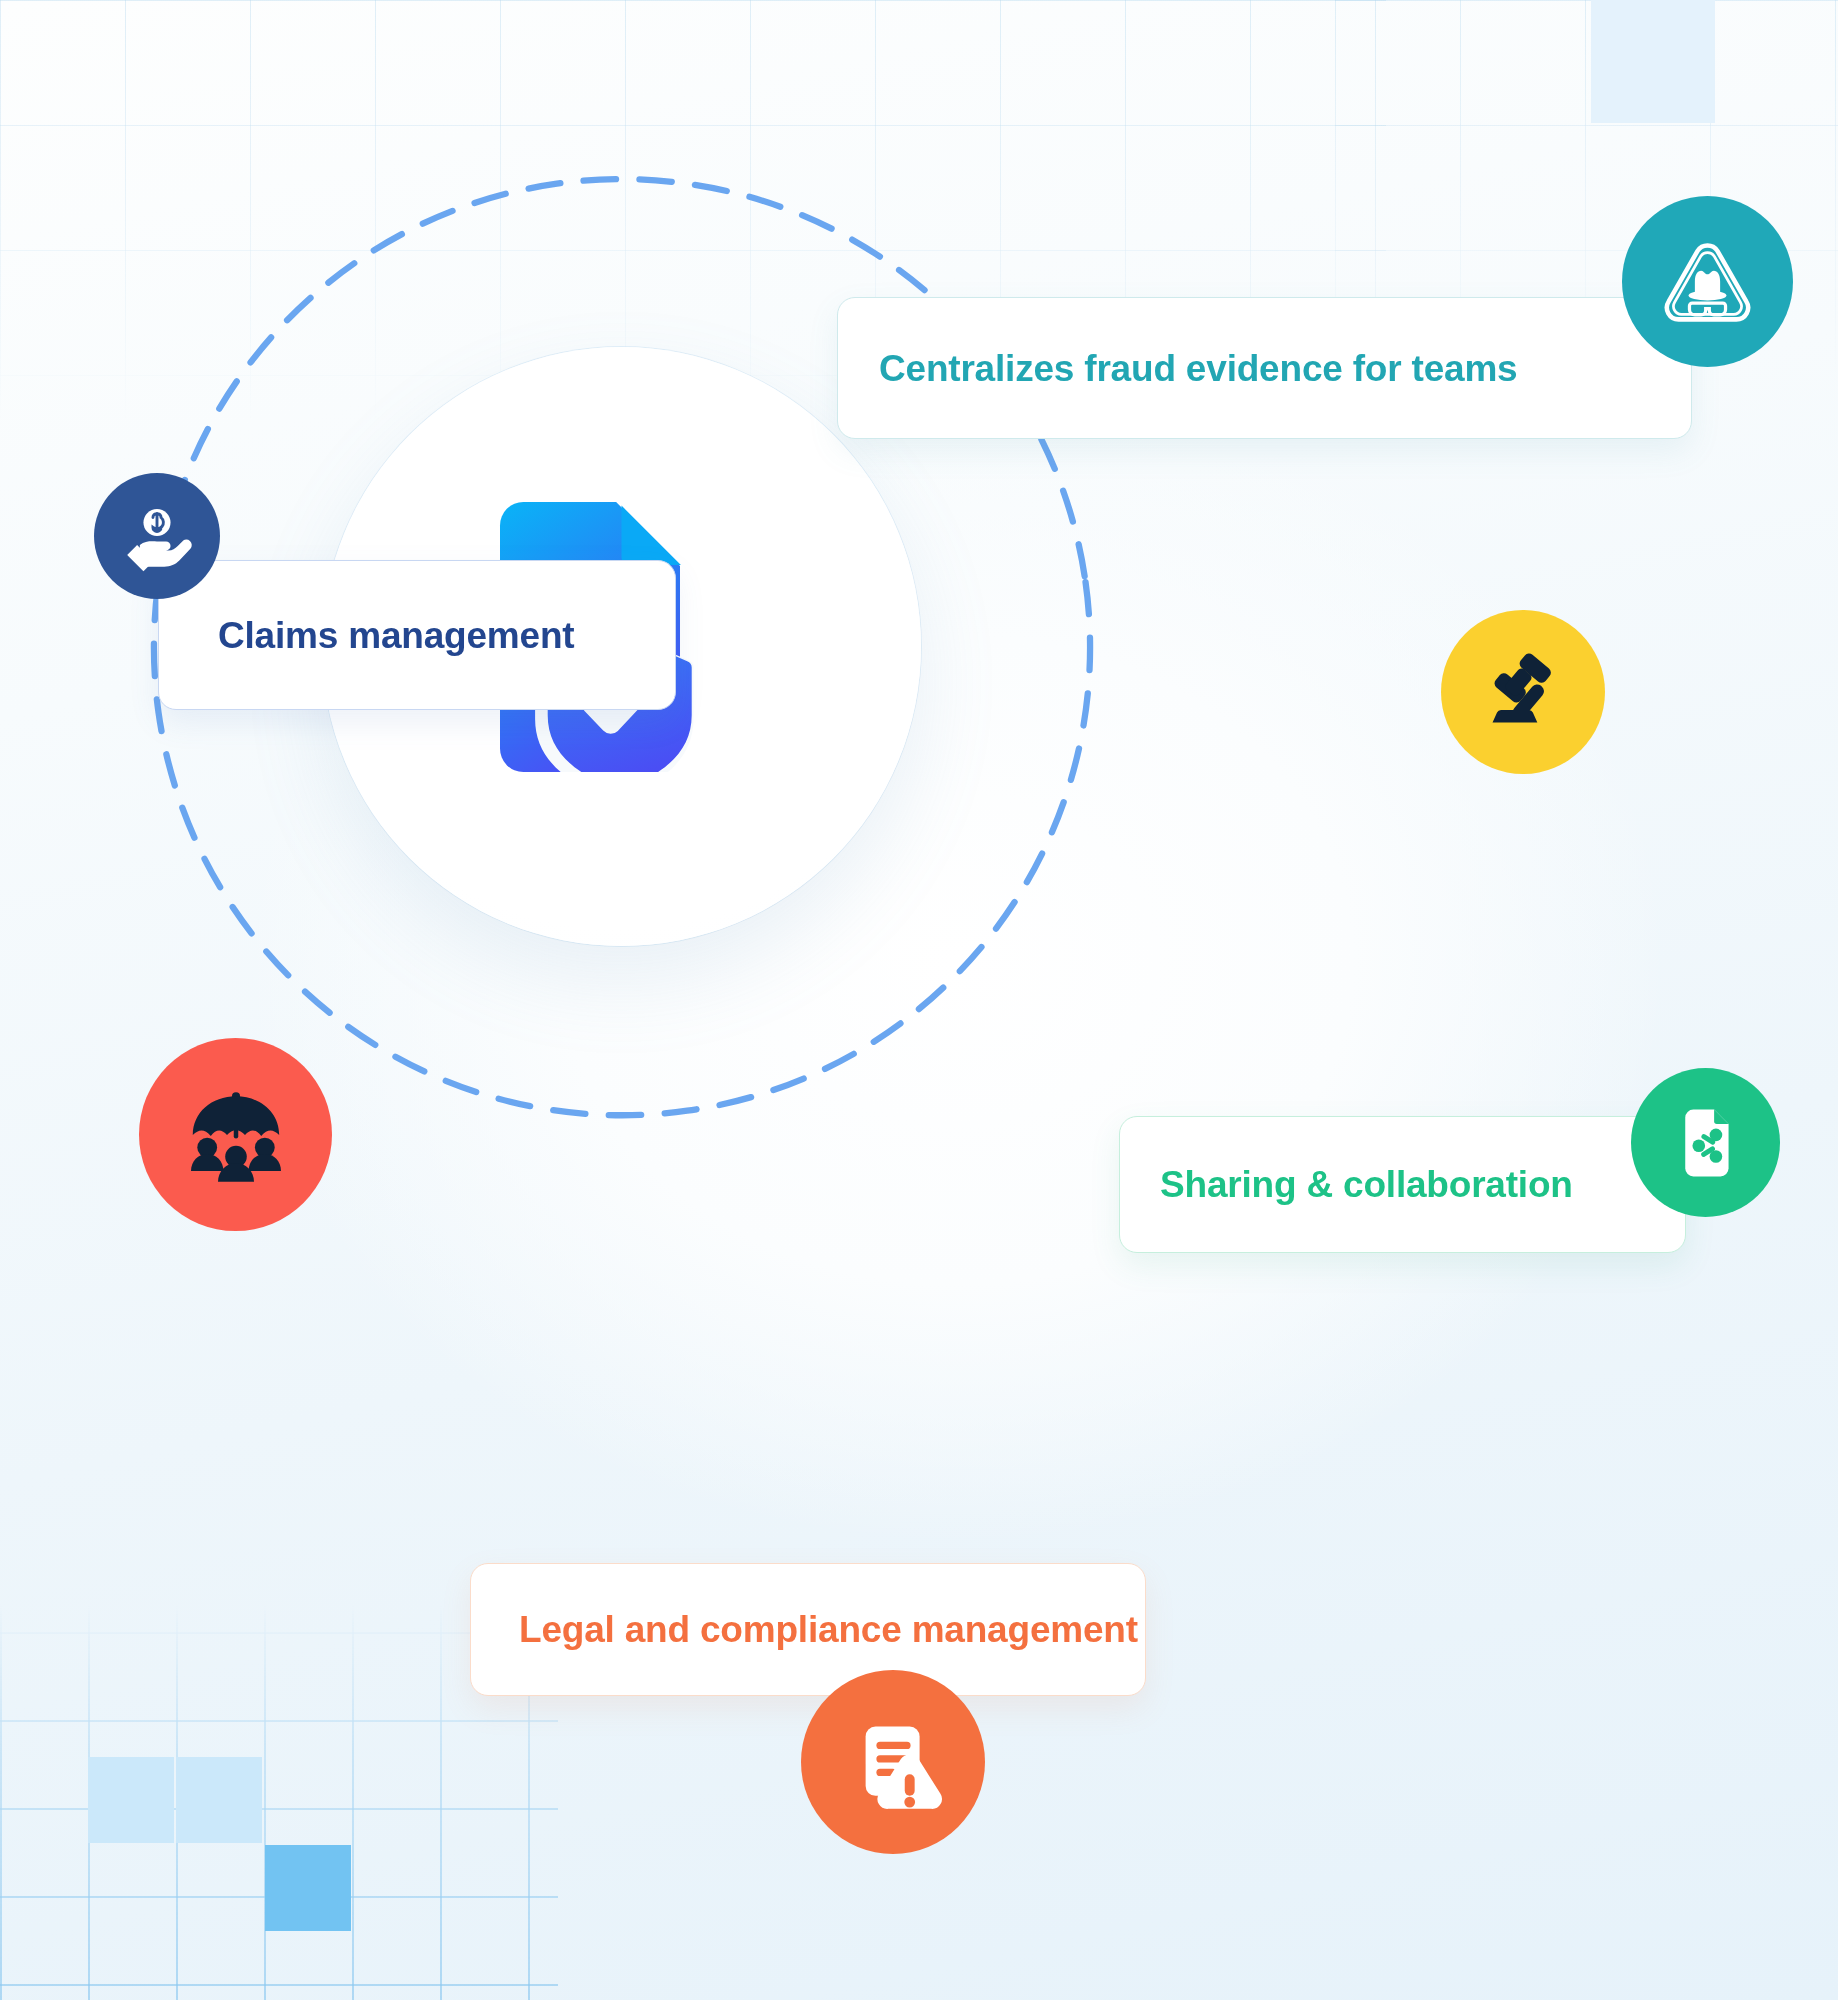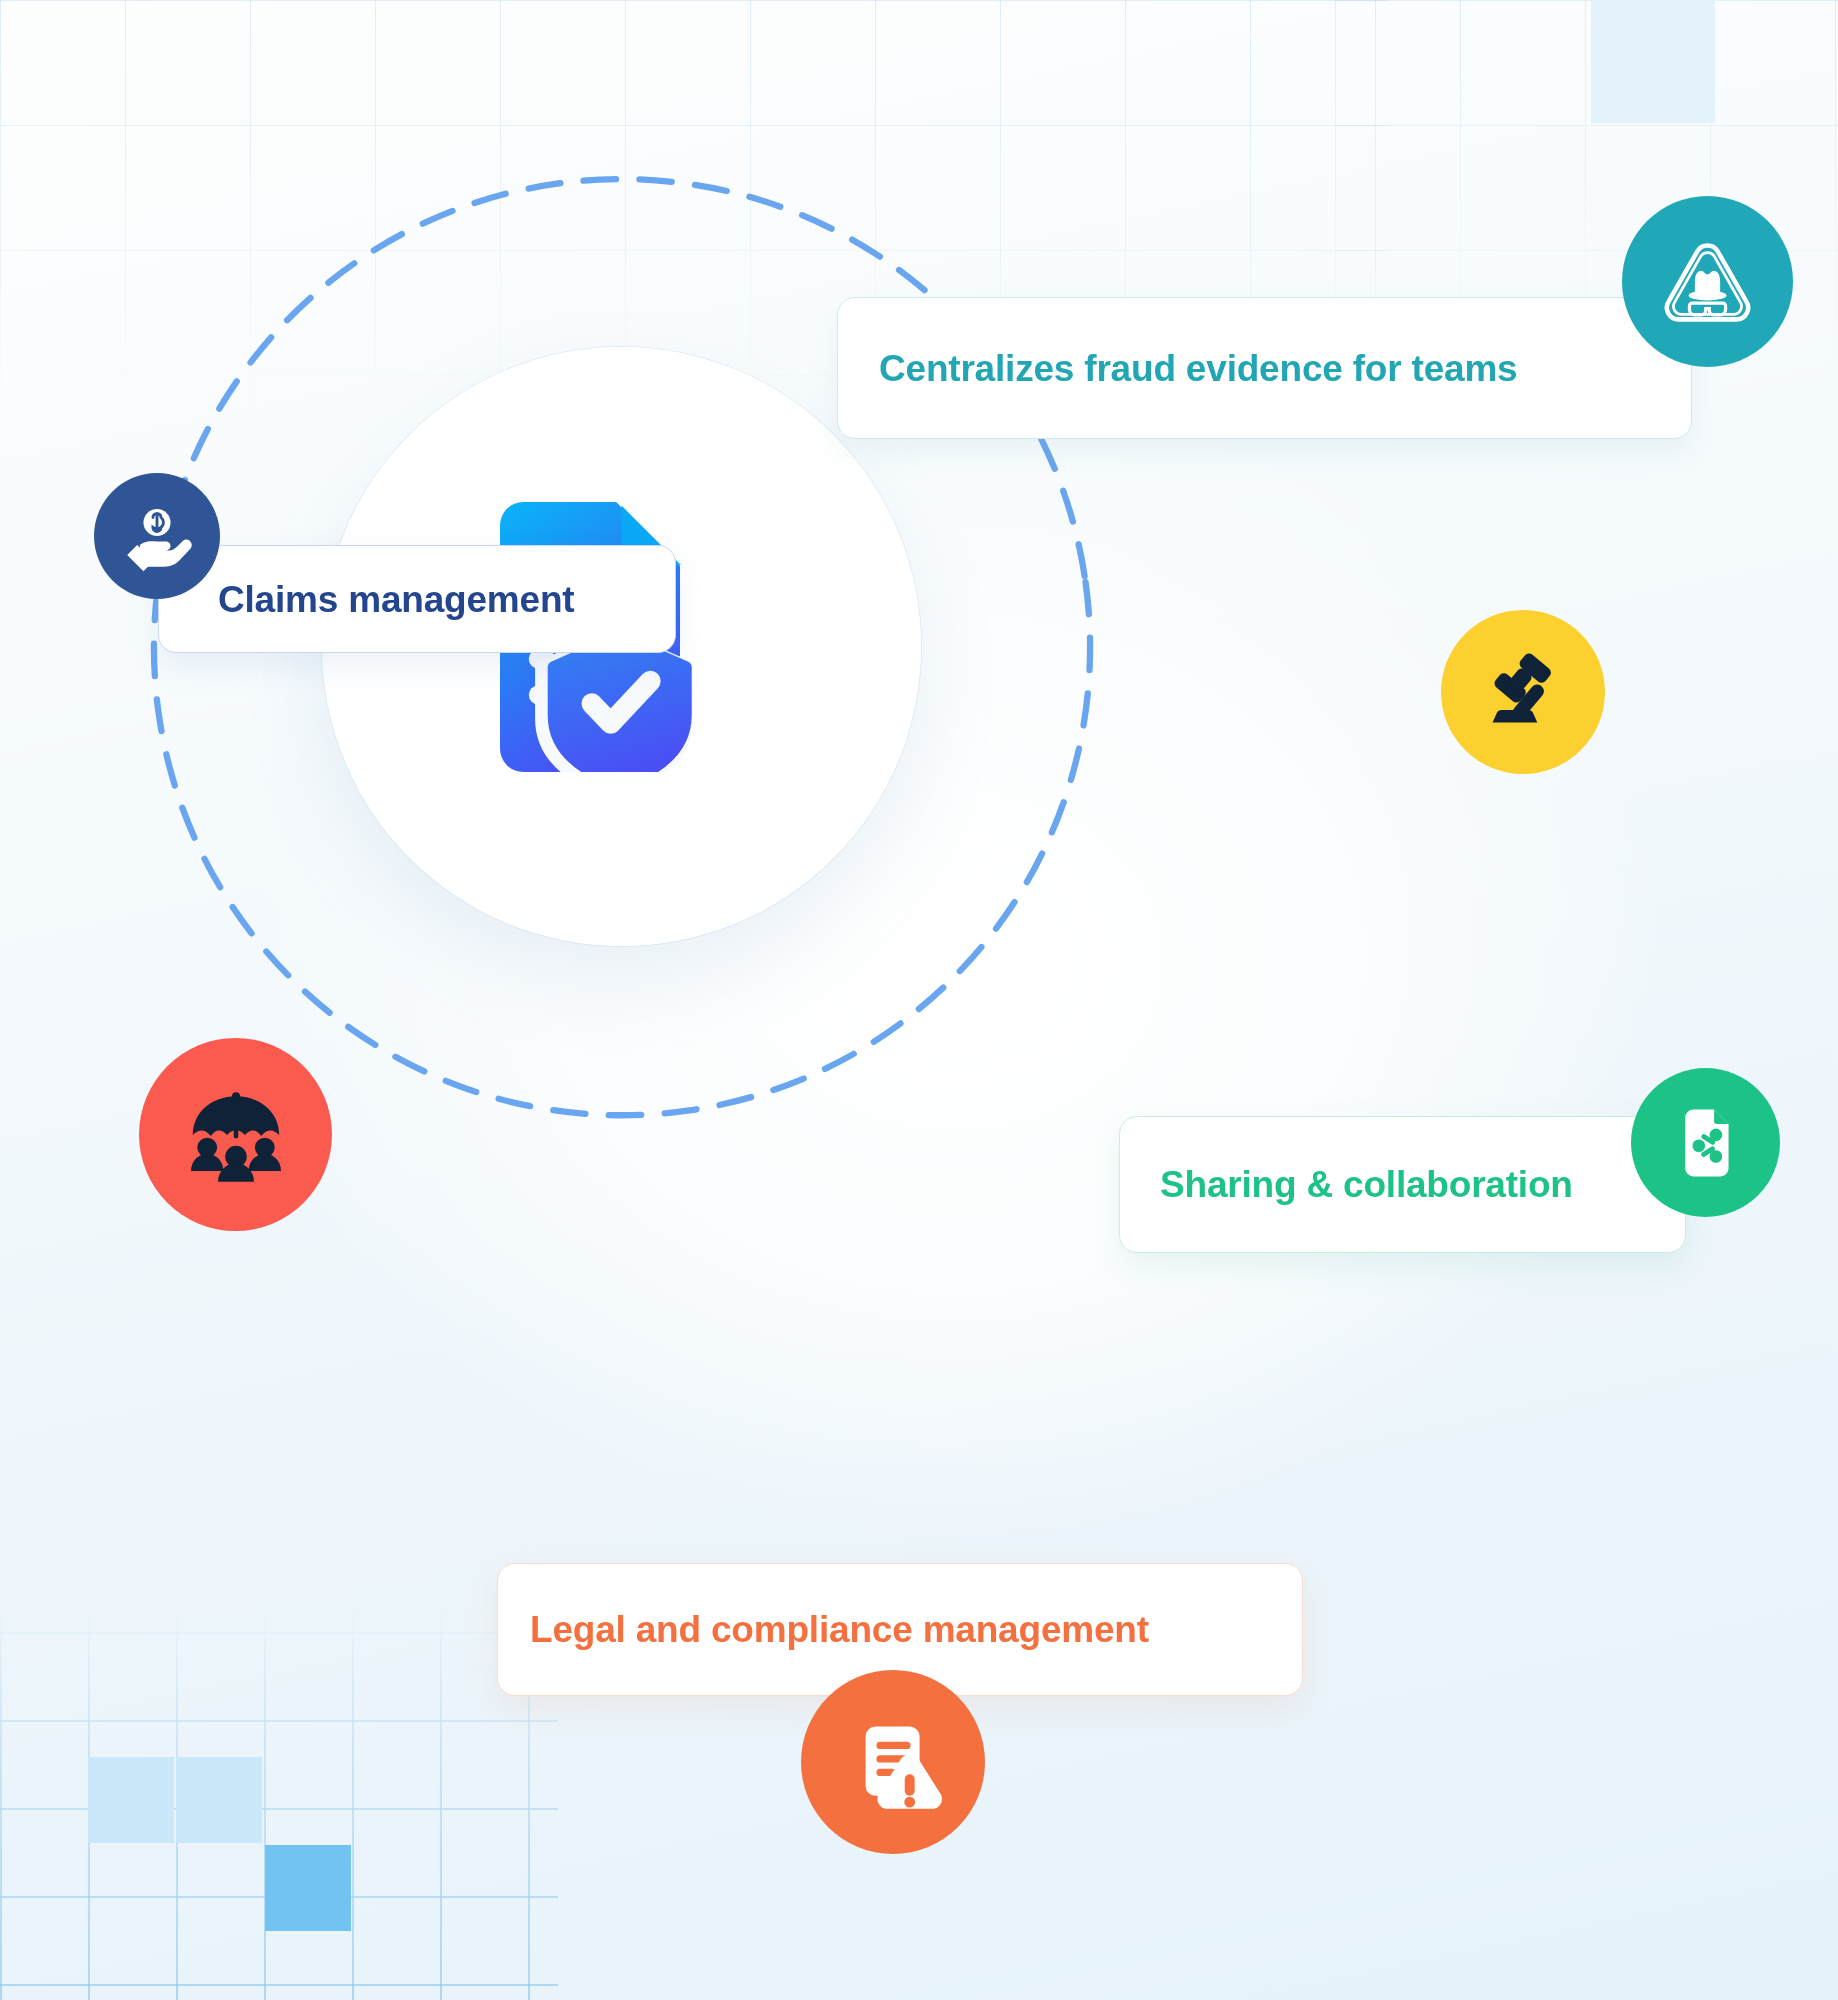--- a/index.html
+++ b/index.html
@@ -70,33 +70,33 @@
   .card span{
     font-size:37px;font-weight:700;letter-spacing:-0.2px;white-space:nowrap;line-height:1;
   }
   .card-fraud{
     left:837px;top:297px;width:855px;height:142px;padding-left:41px;
     border:1.8px solid #cfeaec;
     box-shadow:0 12.6px 31px rgba(90,160,175,.10);
   }
   .card-fraud span{color:#22a6b3;}
   .card-claims{
-    left:158px;top:545px;width:518px;height:108px;padding-left:59px;
+    left:158px;top:560px;width:518px;height:150px;padding-left:59px;
     border:1.8px solid #c8d7f2;
     box-shadow:0 12.6px 31px rgba(80,115,185,.10);
   }
   .card-claims span{color:#23468f;}
   .card-share{
     left:1119px;top:1116px;width:567px;height:137px;padding-left:40px;
     border:1.8px solid #c6efdd;
     box-shadow:0 12.6px 31px rgba(60,170,125,.10);
   }
   .card-share span{color:#1dc287;}
   .card-legal{
-    left:497px;top:1563px;width:806px;height:133px;padding-left:32px;
+    left:470px;top:1563px;width:676px;height:133px;padding-left:48px;
     border:1.8px solid #fbdcca;
     box-shadow:0 12.6px 31px rgba(230,140,90,.11);
   }
   .card-legal span{color:#f4703f;}
 
   
   .node{
     position:absolute;border-radius:50%;display:flex;align-items:center;justify-content:center;
   }
   .node svg{display:block;}

